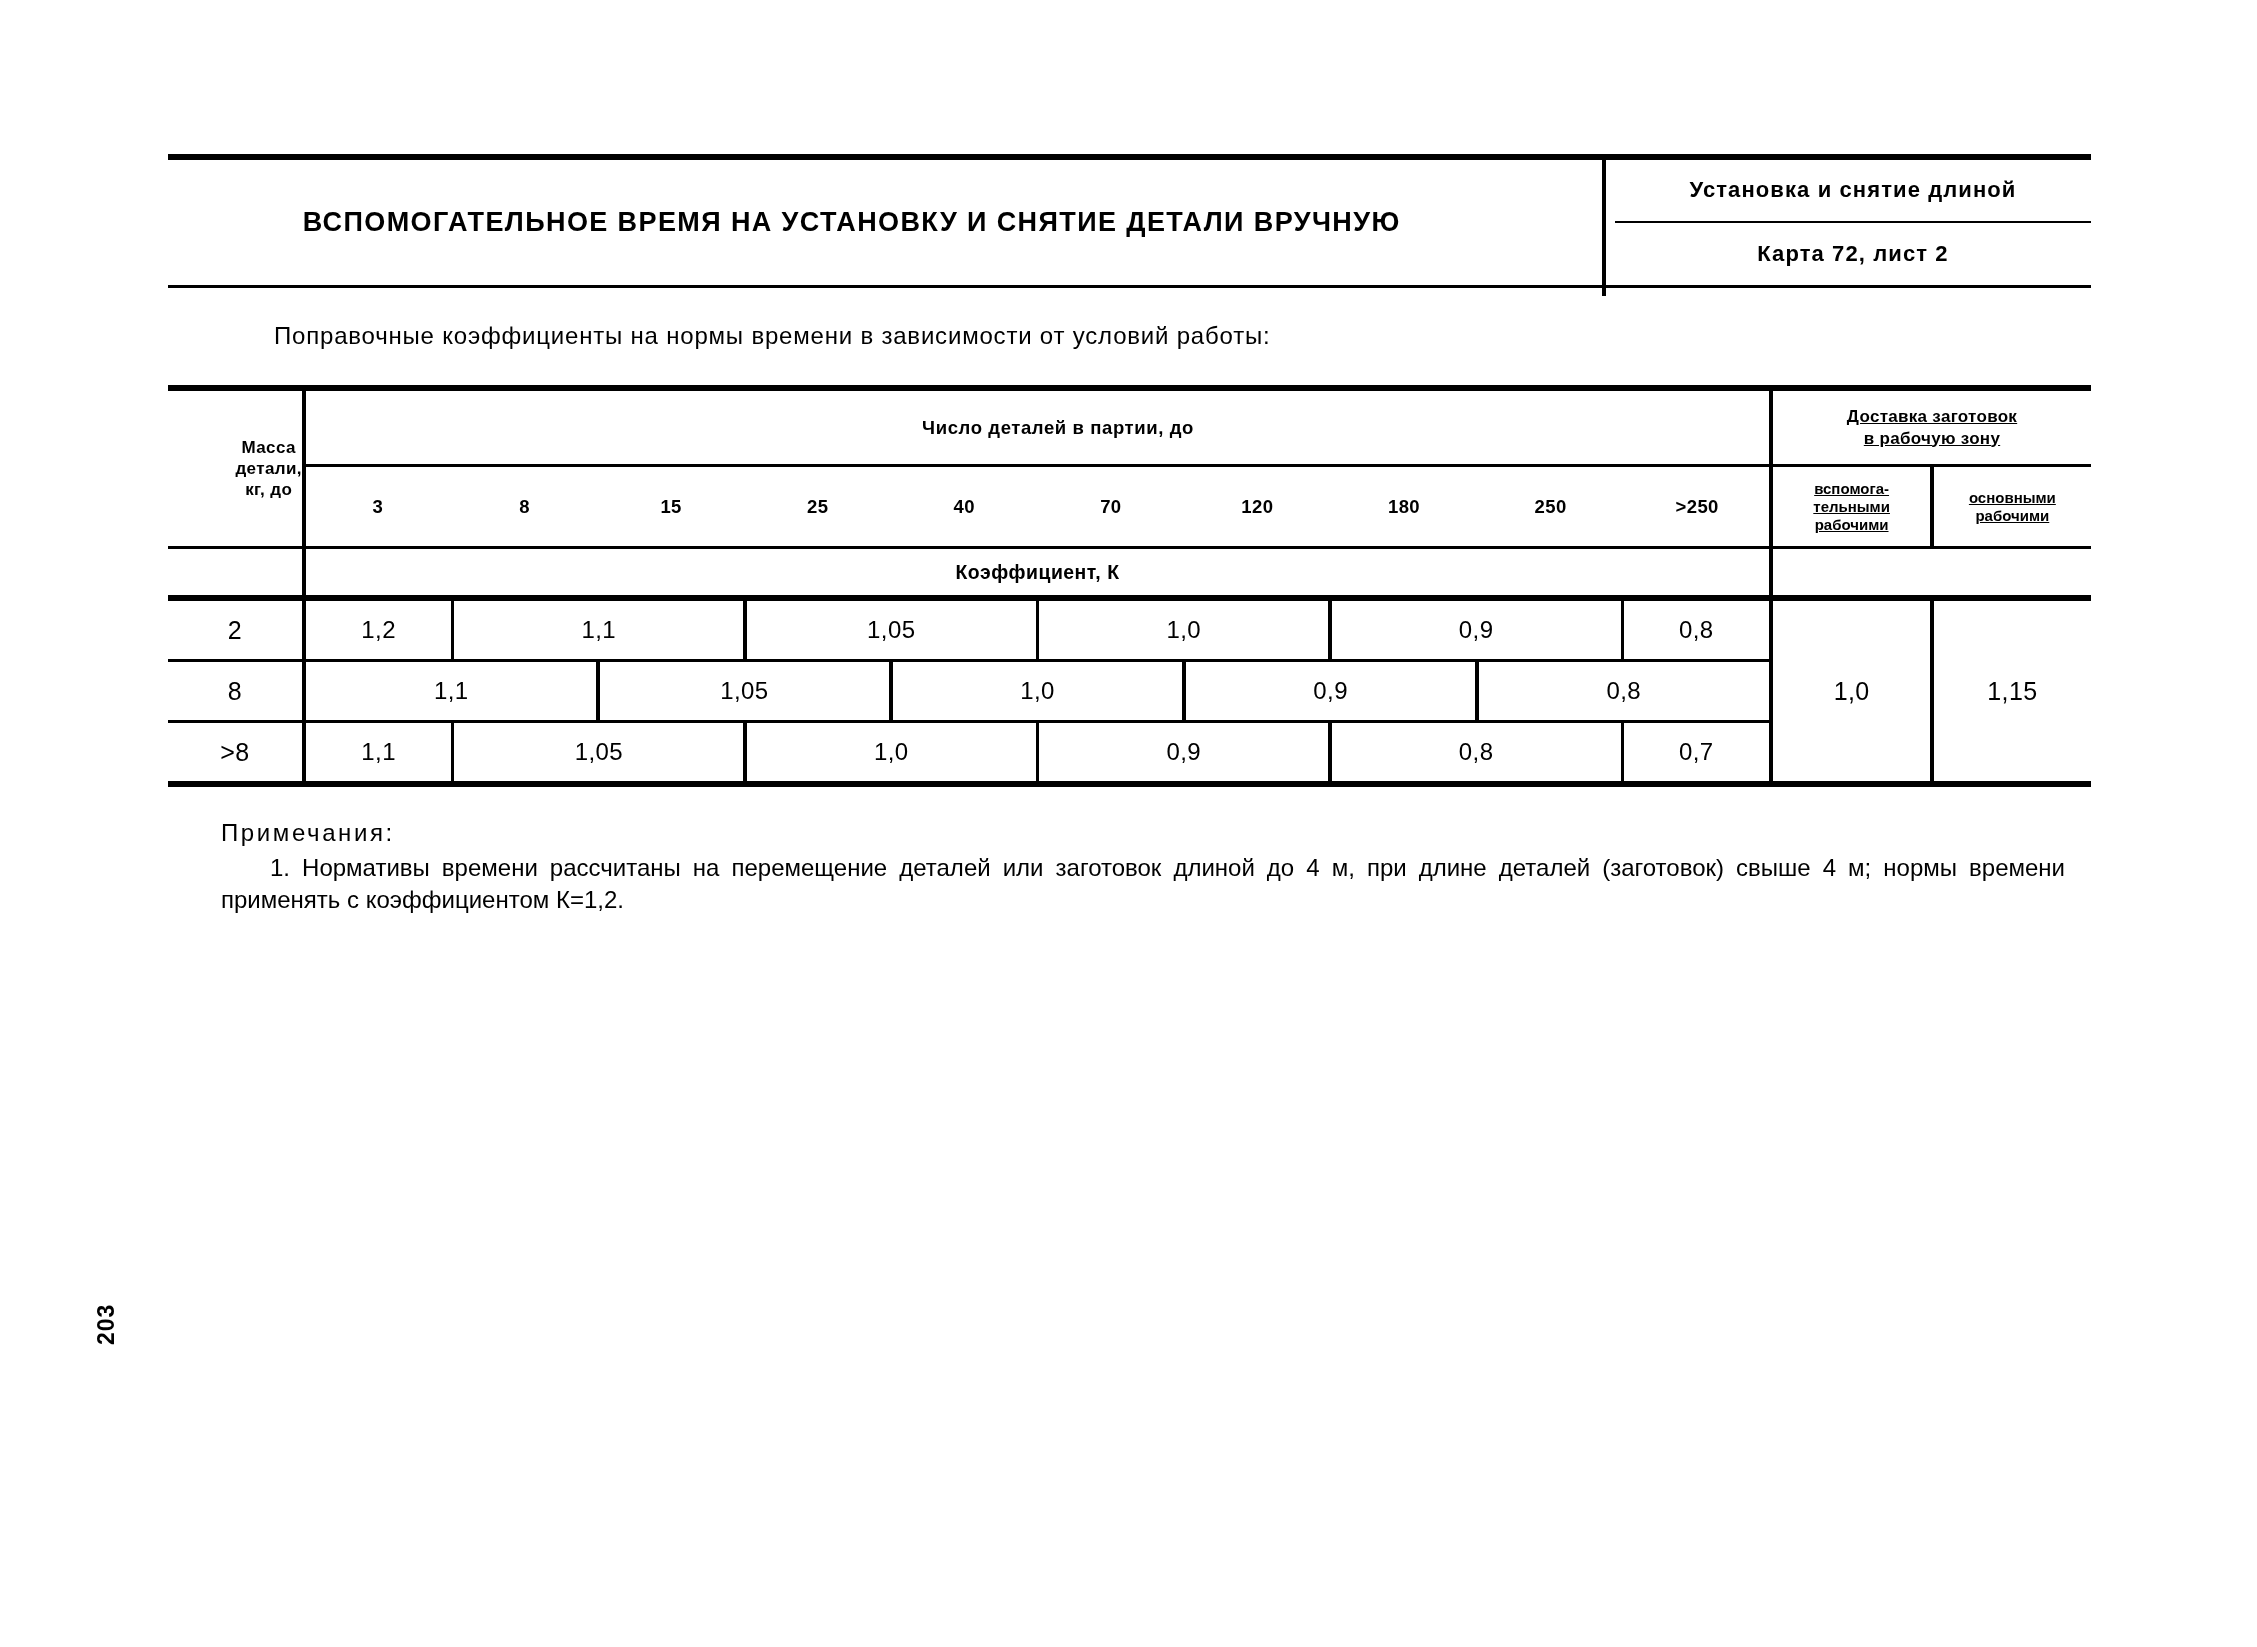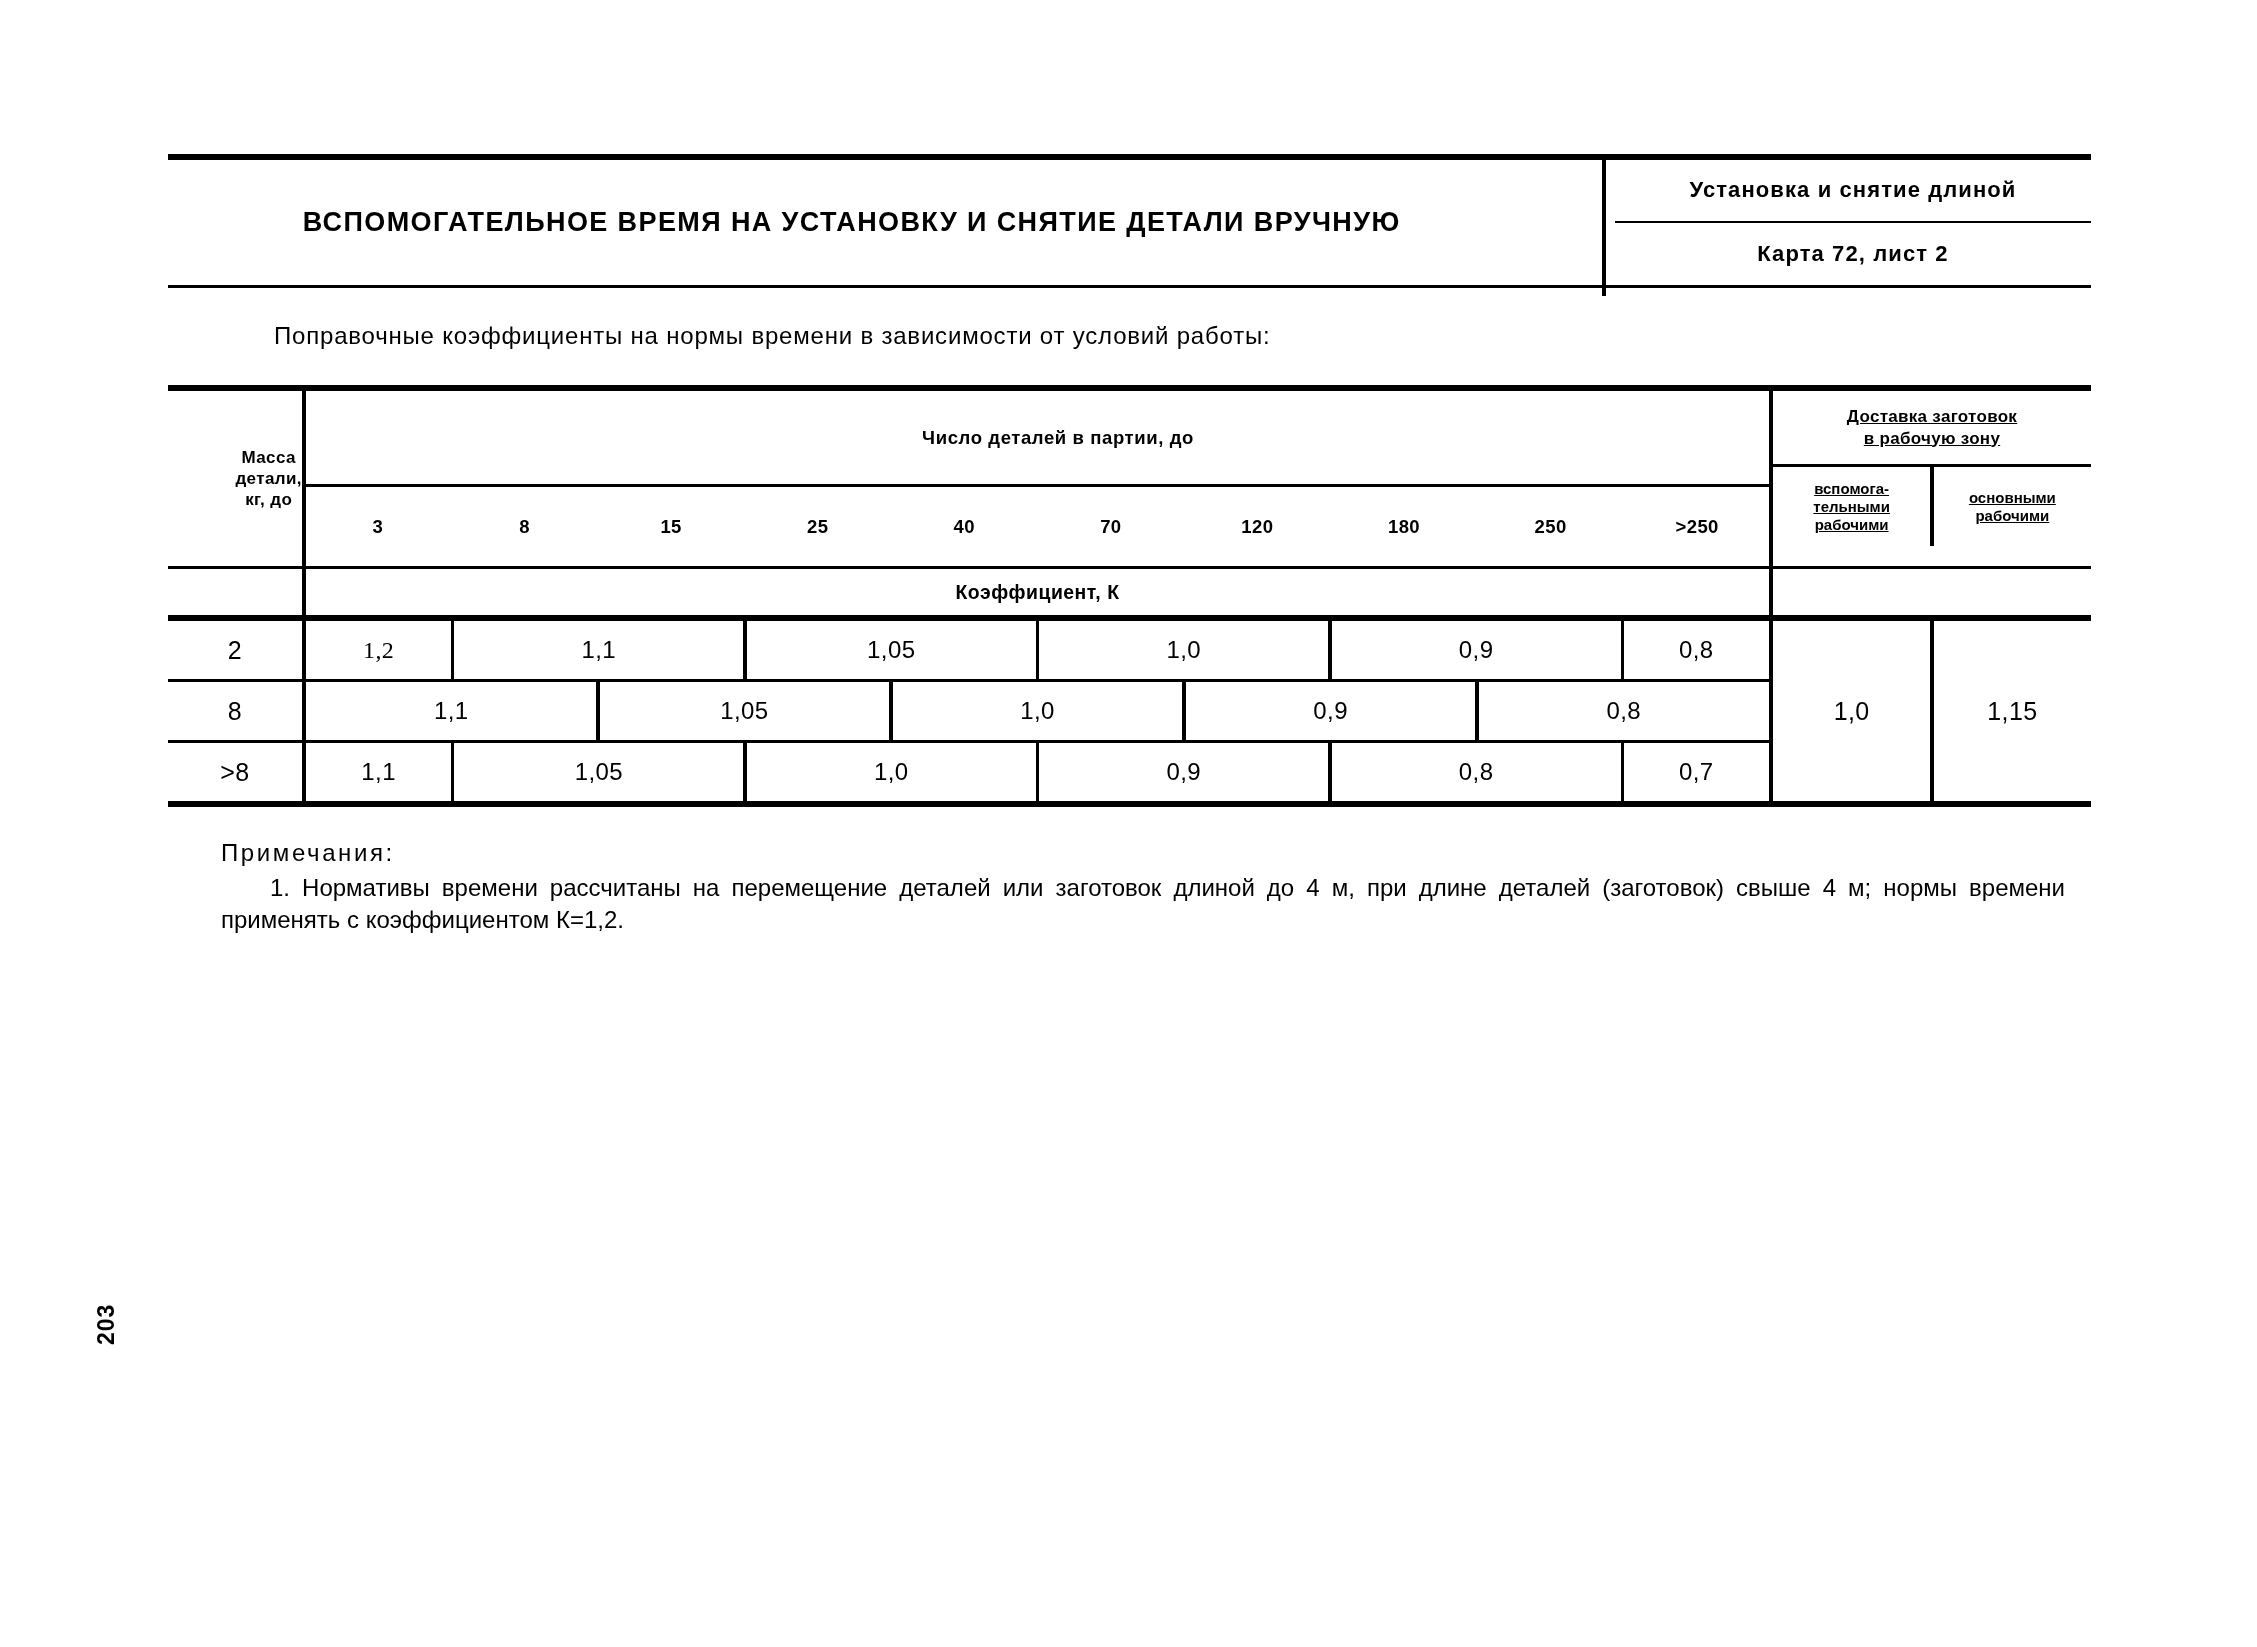--- a/index.html
+++ b/index.html
@@ -116,21 +116,21 @@
     font-weight: bold;
     line-height: 1.25;
     letter-spacing: 0.4px;
   }
   .mid-head {
     flex: 1 1 auto;
     display: flex;
     flex-direction: column;
   }
   .mid-head-title {
-    height: 96px;
+    height: 76px;
     display: flex;
     align-items: center;
     justify-content: center;
     font-size: 18.5px;
     font-weight: bold;
     letter-spacing: 0.6px;
     border-bottom: 3.5px solid #000;
     box-sizing: border-box;
     padding-left: 41px;
   }
@@ -360,21 +360,21 @@
         <div class="vline thick"></div>
         <div class="right-spacer"></div>
       </div>
 
       <div class="body">
         <div class="body-left" id="data-rows">
             <div class="drow">
               <div class="dmass">2</div>
               <div class="vline thick"></div>
               <div class="dcells">
-                <div class="dcell" style="flex: 0.1 1 0px; font-family: Liberation Serif, serif;">1,2</div>
+                <div class="dcell" style="flex: 0.1 1 0px;">1,2</div>
                 <div class="vline"></div>
                 <div class="dcell" style="flex: 0.2 1 0px;">1,1</div>
                 <div class="vline"></div>
                 <div class="dcell" style="flex: 0.2 1 0px;">1,05</div>
                 <div class="vline"></div>
                 <div class="dcell" style="flex: 0.2 1 0px;">1,0</div>
                 <div class="vline"></div>
                 <div class="dcell" style="flex: 0.2 1 0px;">0,9</div>
                 <div class="vline"></div>
                 <div class="dcell" style="flex: 0.1 1 0px;">0,8</div>

